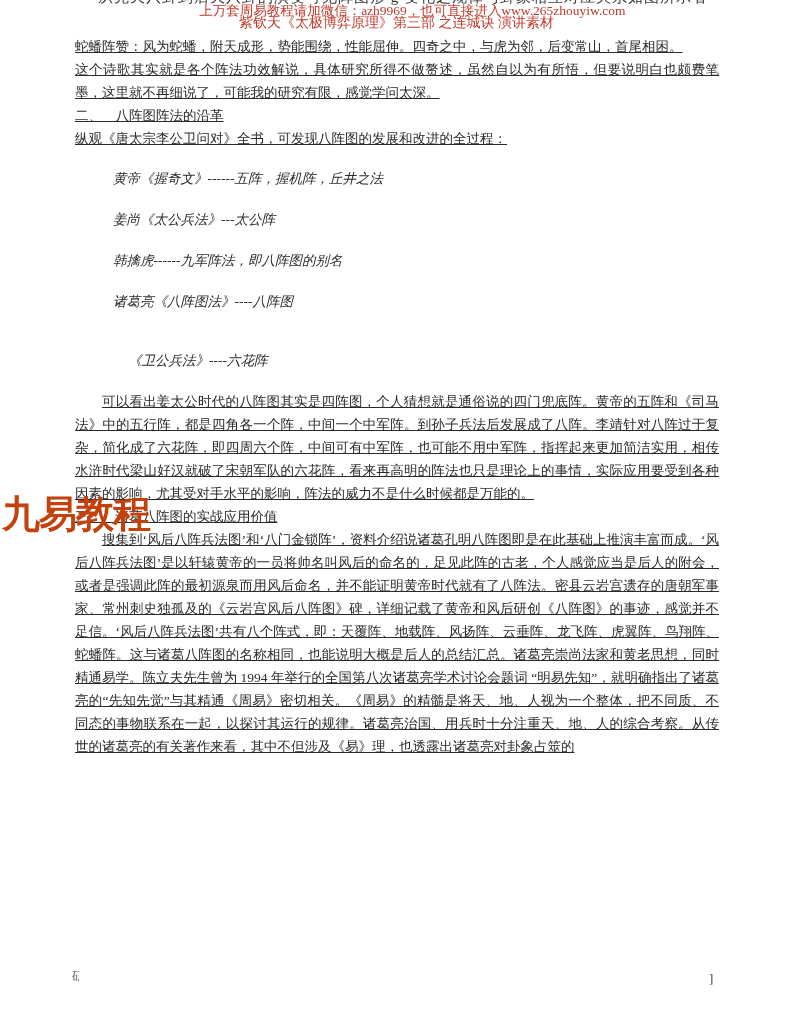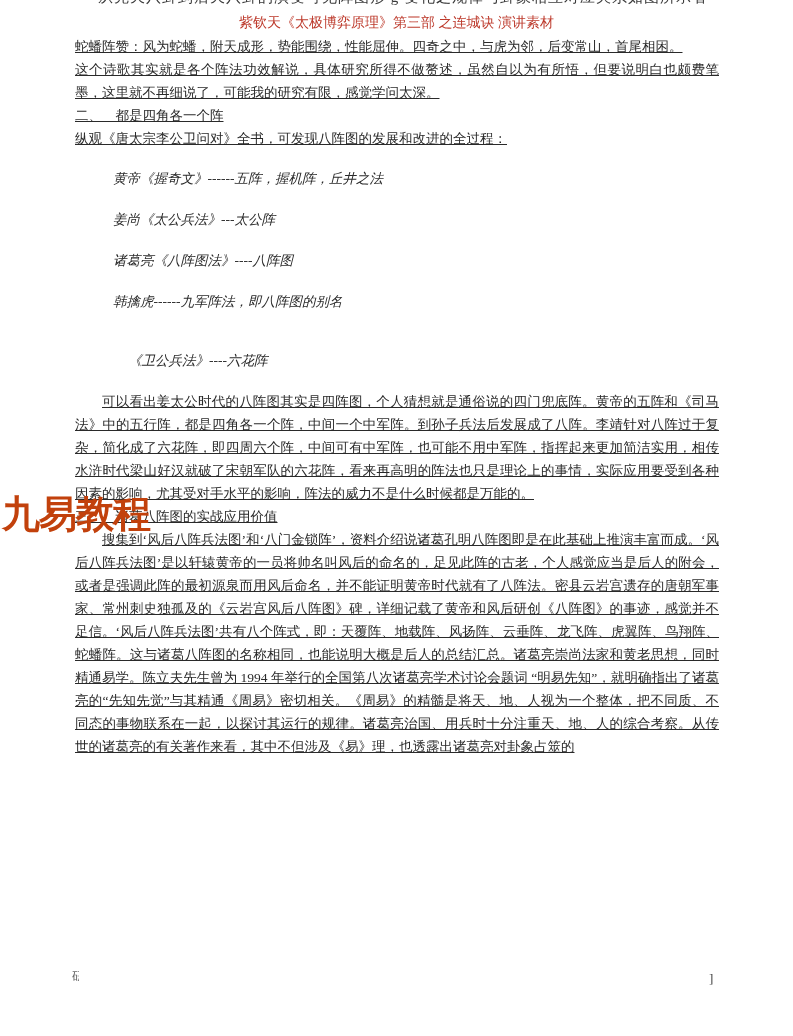--- a/index.html
+++ b/index.html
@@ -77,39 +77,40 @@
 </style>
 </head>
 <body>
 
 <div class="page">
 
   <div class="clipped-line">
     <span>从先天八卦到后天八卦的演变可见阵图形 g 变化之规律与卦象相互对应关系如图所示者</span>
   </div>
 
+  <div class="red-line red-line-1">上万套周易教程请加微信：azh9969，也可直接进入www.265zhouyiw.com</div>
   <div class="red-line red-line-2">紫钦天《太极博弈原理》第三部 之连城诀 演讲素材</div>
 
   <div class="watermark">九易教程</div>
 
   <div class="content">
 
     <p class="p-snake">蛇蟠阵赞：风为蛇蟠，附天成形，势能围绕，性能屈伸。四奇之中，与虎为邻，后变常山，首尾相困。</p>
 
     <p class="p-poem">这个诗歌其实就是各个阵法功效解说，具体研究所得不做赘述，虽然自以为有所悟，但要说明白也颇费笔墨，这里就不再细说了，可能我的研究有限，感觉学问太深。</p>
 
-    <p class="h-sec2">二、　都是四角各一个阵</p>
+    <p class="h-sec2">二、　八阵图阵法的沿革</p>
 
     <p class="p-overview">纵观《唐太宗李公卫问对》全书，可发现八阵图的发展和改进的全过程：</p>
 
     <div class="evo-list">
       <div class="evo-item">黄帝《握奇文》------五阵，握机阵，丘井之法</div>
       <div class="evo-item">姜尚《太公兵法》---太公阵</div>
+      <div class="evo-item">韩擒虎------九军阵法，即八阵图的别名</div>
       <div class="evo-item">诸葛亮《八阵图法》----八阵图</div>
-      <div class="evo-item">韩擒虎------九军阵法，即八阵图的别名</div>
       <div class="evo-item last">《卫公兵法》----六花阵</div>
     </div>
 
     <p class="p-analysis">可以看出姜太公时代的八阵图其实是四阵图，个人猜想就是通俗说的四门兜底阵。黄帝的五阵和《司马法》中的五行阵，都是四角各一个阵，中间一个中军阵。到孙子兵法后发展成了八阵。李靖针对八阵过于复杂，简化成了六花阵，即四周六个阵，中间可有中军阵，也可能不用中军阵，指挥起来更加简洁实用，相传水浒时代梁山好汉就破了宋朝军队的六花阵，看来再高明的阵法也只是理论上的事情，实际应用要受到各种因素的影响，尤其受对手水平的影响，阵法的威力不是什么时候都是万能的。</p>
 
     <p class="h-sec3">三、　诸葛八阵图的实战应用价值</p>
 
     <p class="p-value">搜集到‘风后八阵兵法图’和‘八门金锁阵’，资料介绍说诸葛孔明八阵图即是在此基础上推演丰富而成。‘风后八阵兵法图’是以轩辕黄帝的一员将帅名叫风后的命名的，足见此阵的古老，个人感觉应当是后人的附会，或者是强调此阵的最初源泉而用风后命名，并不能证明黄帝时代就有了八阵法。密县云岩宫遗存的唐朝军事家、常州刺史独孤及的《云岩宫风后八阵图》碑，详细记载了黄帝和风后研创《八阵图》的事迹，感觉并不足信。‘风后八阵兵法图’共有八个阵式，即：天覆阵、地载阵、风扬阵、云垂阵、龙飞阵、虎翼阵、鸟翔阵、蛇蟠阵。这与诸葛八阵图的名称相同，也能说明大概是后人的总结汇总。诸葛亮崇尚法家和黄老思想，同时精通易学。陈立夫先生曾为 1994 年举行的全国第八次诸葛亮学术讨论会题词 “明易先知”，就明确指出了诸葛亮的“先知先觉”与其精通《周易》密切相关。《周易》的精髓是将天、地、人视为一个整体，把不同质、不同态的事物联系在一起，以探讨其运行的规律。诸葛亮治国、用兵时十分注重天、地、人的综合考察。从传世的诸葛亮的有关著作来看，其中不但涉及《易》理，也透露出诸葛亮对卦象占筮的</p>
 
   </div>

